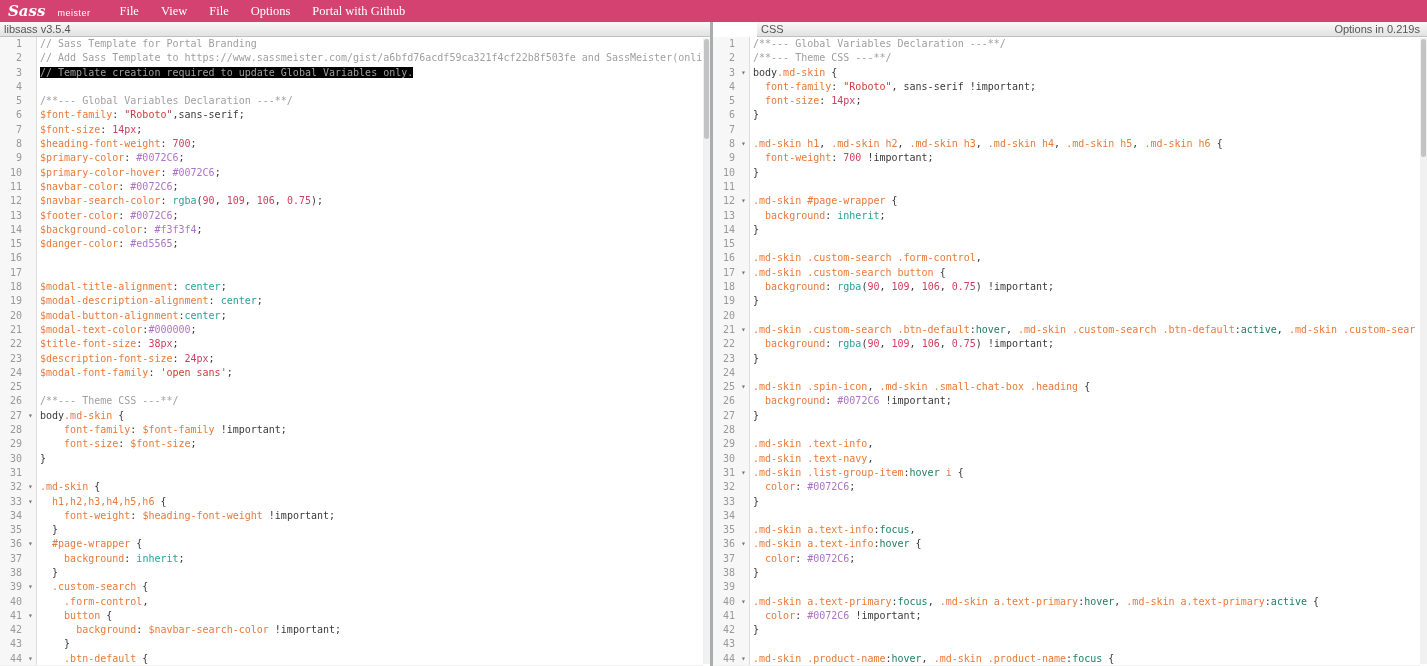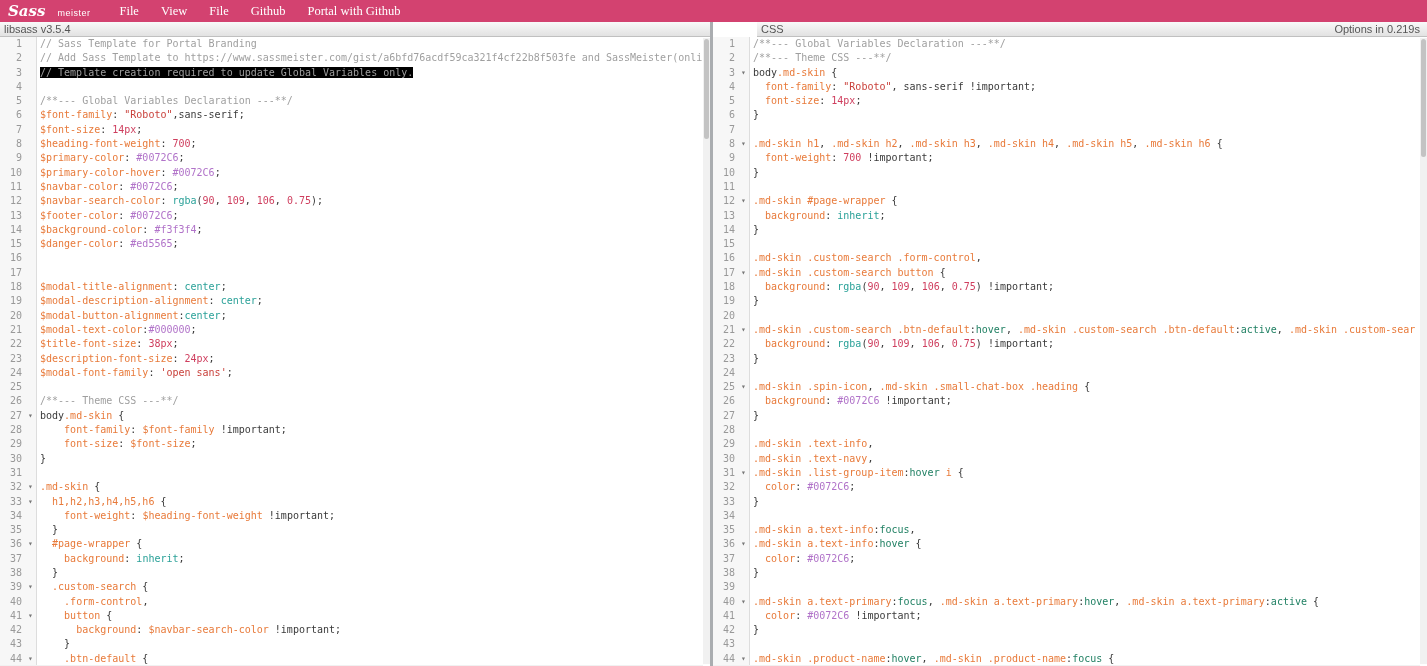--- a/index.html
+++ b/index.html
@@ -59,21 +59,21 @@
 
 <div class="navbar" style="background: rgb(211, 66, 112);">
   <div class="logo">
     <span class="logo-sass">Sass</span>
     <span class="logo-meister">meister</span>
   </div>
   <nav class="menu">
     <span class="menu-item">File</span>
     <span class="menu-item">View</span>
     <span class="menu-item">File</span>
-    <span class="menu-item">Github</span>
+    <span class="menu-item">Options</span>
     <span class="menu-item">Portal with Github</span>
   </nav>
 </div>
 
 <div class="workspace">
 
   <section class="pane left">
     <div class="pane-header">
       <span>libsass v3.5.4</span>
     </div>

